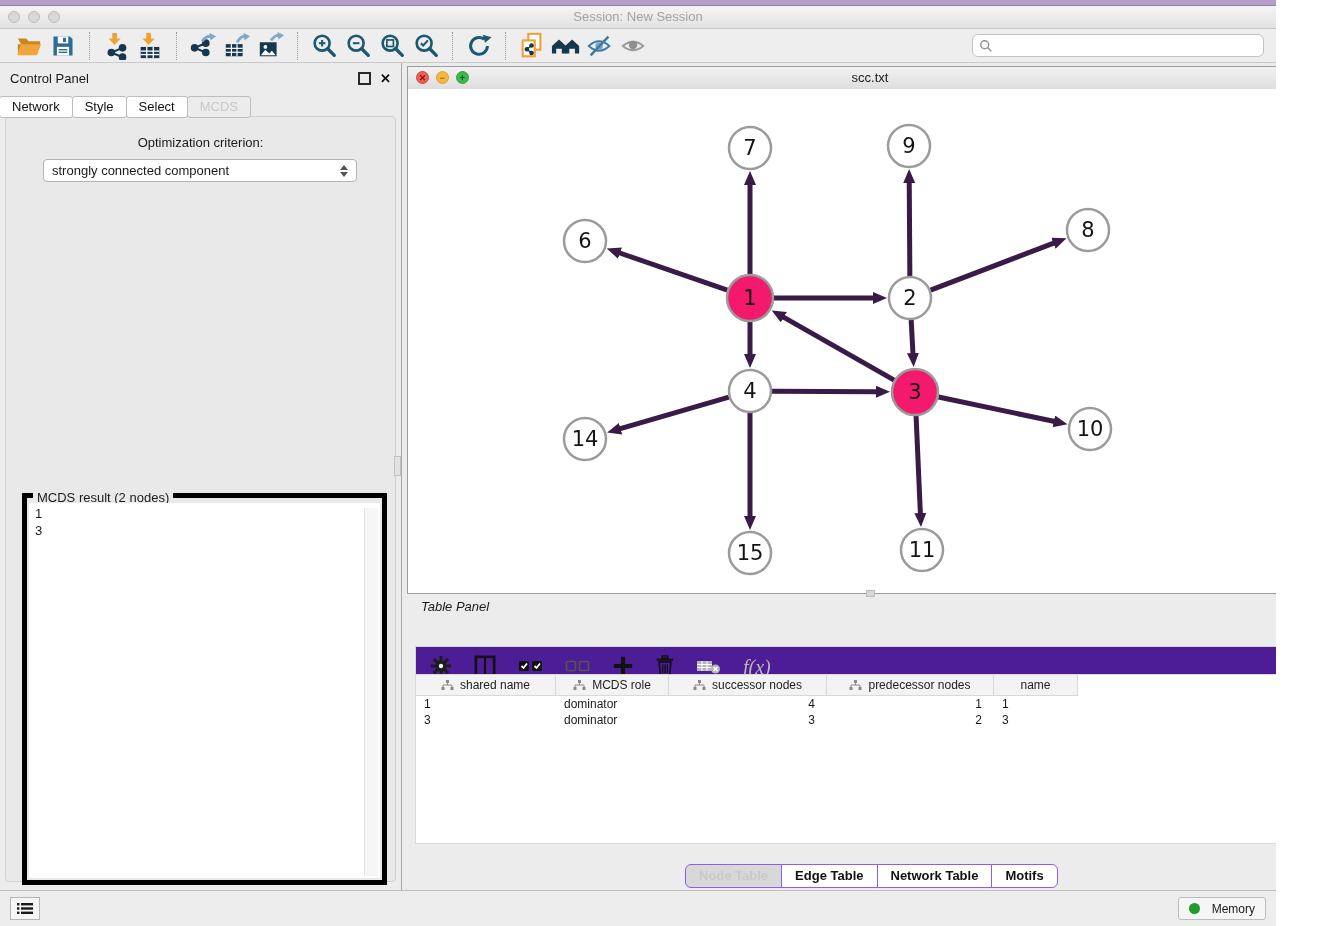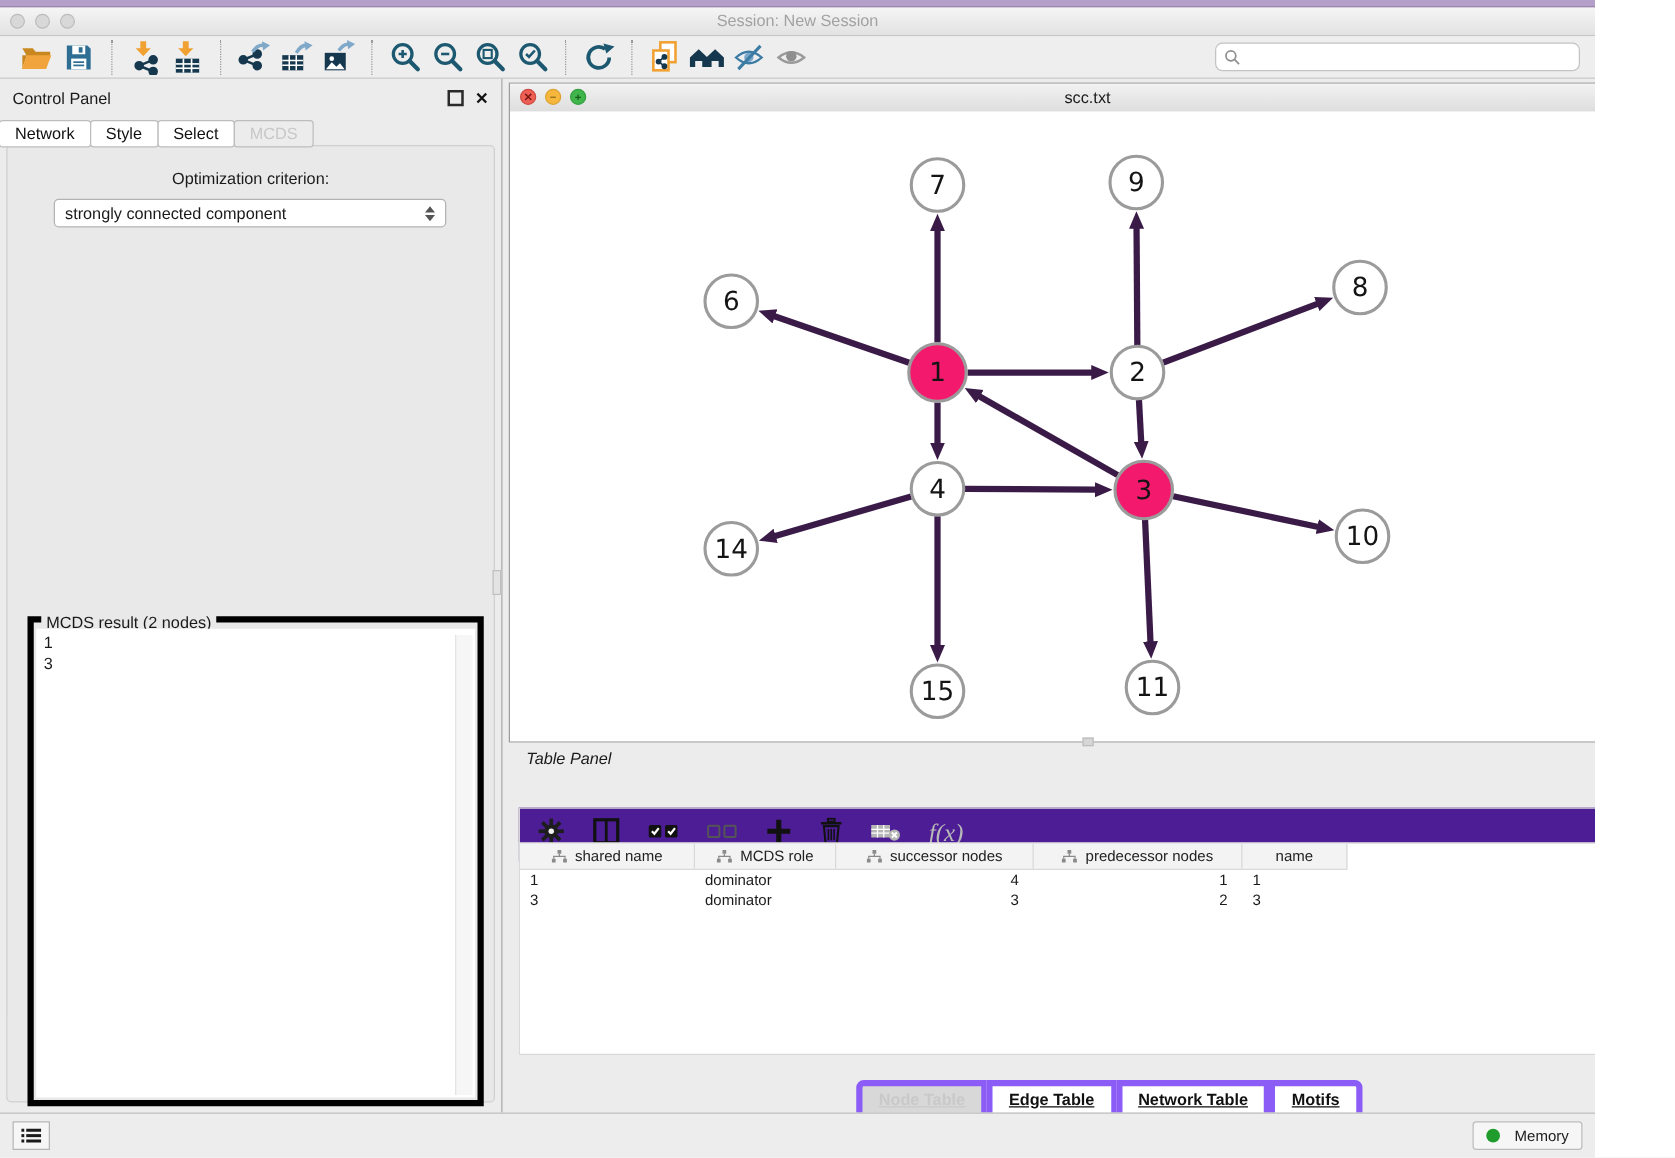--- a/index.html
+++ b/index.html
@@ -50,21 +50,21 @@
   .tp-icons{position:absolute;top:4px;right:14px;display:flex;gap:9px;align-items:center;}
   .tp-toolbar{position:absolute;left:8px;right:9px;top:27px;height:43px;background:#4c1d95;border:1px solid #d5d5d5;box-sizing:border-box;display:flex;align-items:center;padding:0 14px;gap:21px;margin-top:23px;}
   .fx{font-family:"Liberation Serif",serif;font-style:italic;font-size:20px;color:#b9b9b9;}
   .table-body{position:absolute;left:8px;right:9px;top:78px;bottom:46px;background:#fff;border:1px solid #d9d9d9;box-sizing:border-box;}
   .thead{display:grid;grid-template-columns:140px 113px 158px 167px 84px;height:20px;background:#f3f3f3;border-bottom:1px solid #d9d9d9;width:662px;}
   .th{display:flex;align-items:center;justify-content:center;gap:6px;font-size:12px;border-right:1px solid #d9d9d9;color:#222;}
   .trow{display:grid;grid-template-columns:140px 113px 158px 167px 84px;height:16px;font-size:12px;width:662px;}
   .td{padding:1px 8px;white-space:nowrap;overflow:hidden;}
   .td.num{text-align:right;padding-right:12px;}
   .bt-tabs{position:absolute;left:279px;top:268px;display:flex;}
-  .btab{height:22px;line-height:22px;padding:0 13px;font-size:13px;font-weight:bold;background:#fff;border:5px solid #8b5cf6;margin-left:-1px;color:#111;text-decoration:underline;}
+  .btab{height:22px;line-height:22px;padding:0 13px;font-size:13px;font-weight:bold;background:#fff;border:1px solid #8b5cf6;margin-left:-1px;color:#111;}
   .btab:first-child{border-radius:6px 0 0 6px;}
   .btab:last-child{border-radius:0 6px 6px 0;}
   .btab.active{background:#d8d8d8;color:#c9c9c9;}
   
   .statusbar{position:absolute;left:0;bottom:0;right:0;height:35px;background:#ededed;border-top:1px solid #bfbfbf;}
   .list-btn{position:absolute;left:10px;top:6px;width:30px;height:23px;background:#f6f6f6;border:1px solid #b5b5b5;display:flex;align-items:center;justify-content:center;box-sizing:border-box;}
   .mem-btn{position:absolute;right:10px;top:6px;height:23px;padding:0 10px;background:#f6f6f6;border:1px solid #bcbcbc;border-radius:3px;display:flex;align-items:center;gap:12px;font-size:12px;box-sizing:border-box;}
   .mem-dot{width:11px;height:11px;border-radius:50%;background:#1f9c2c;}
 </style>
 </head>

